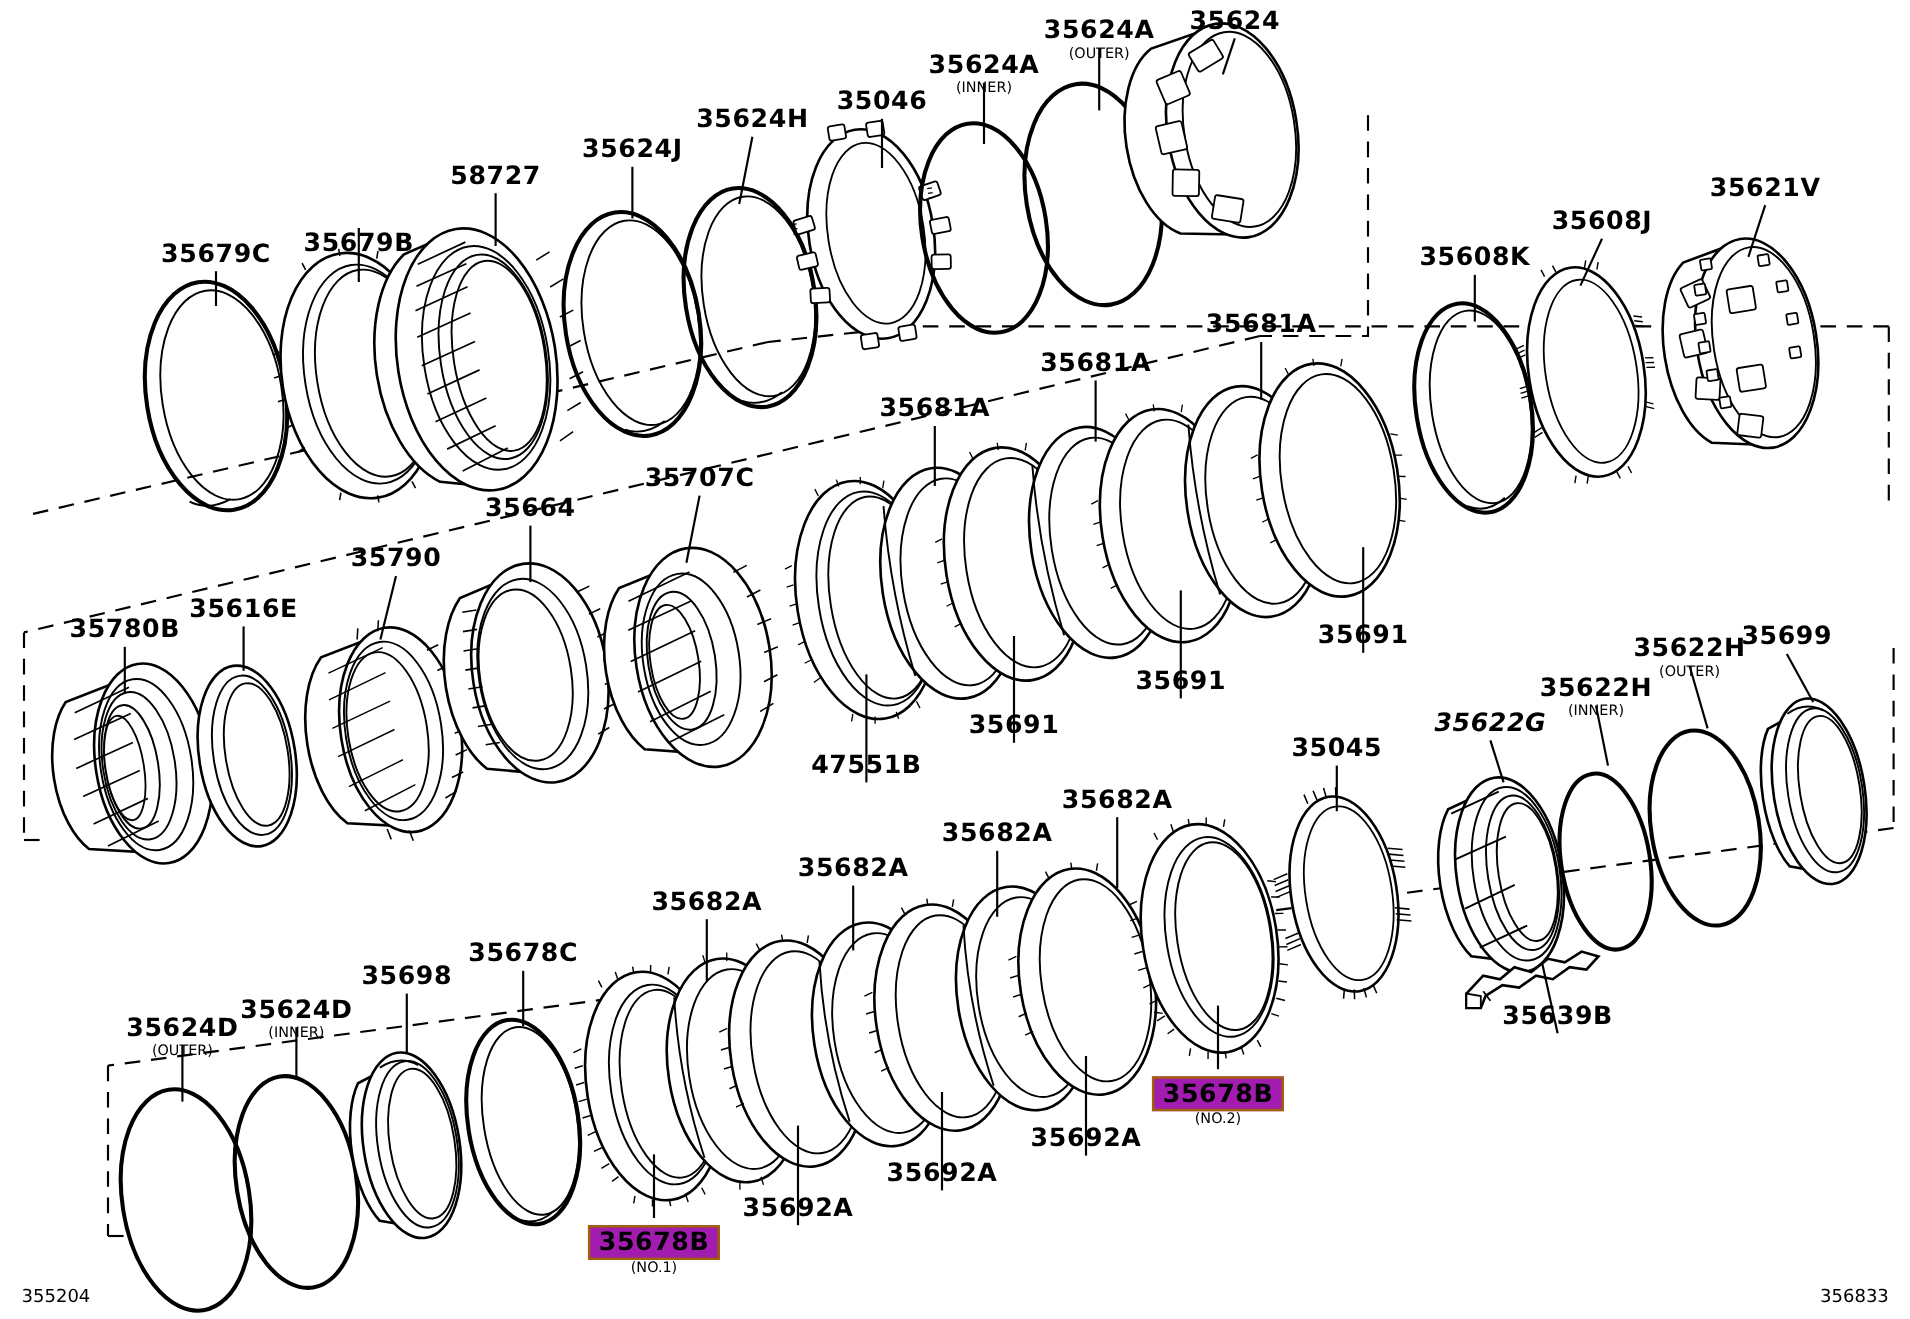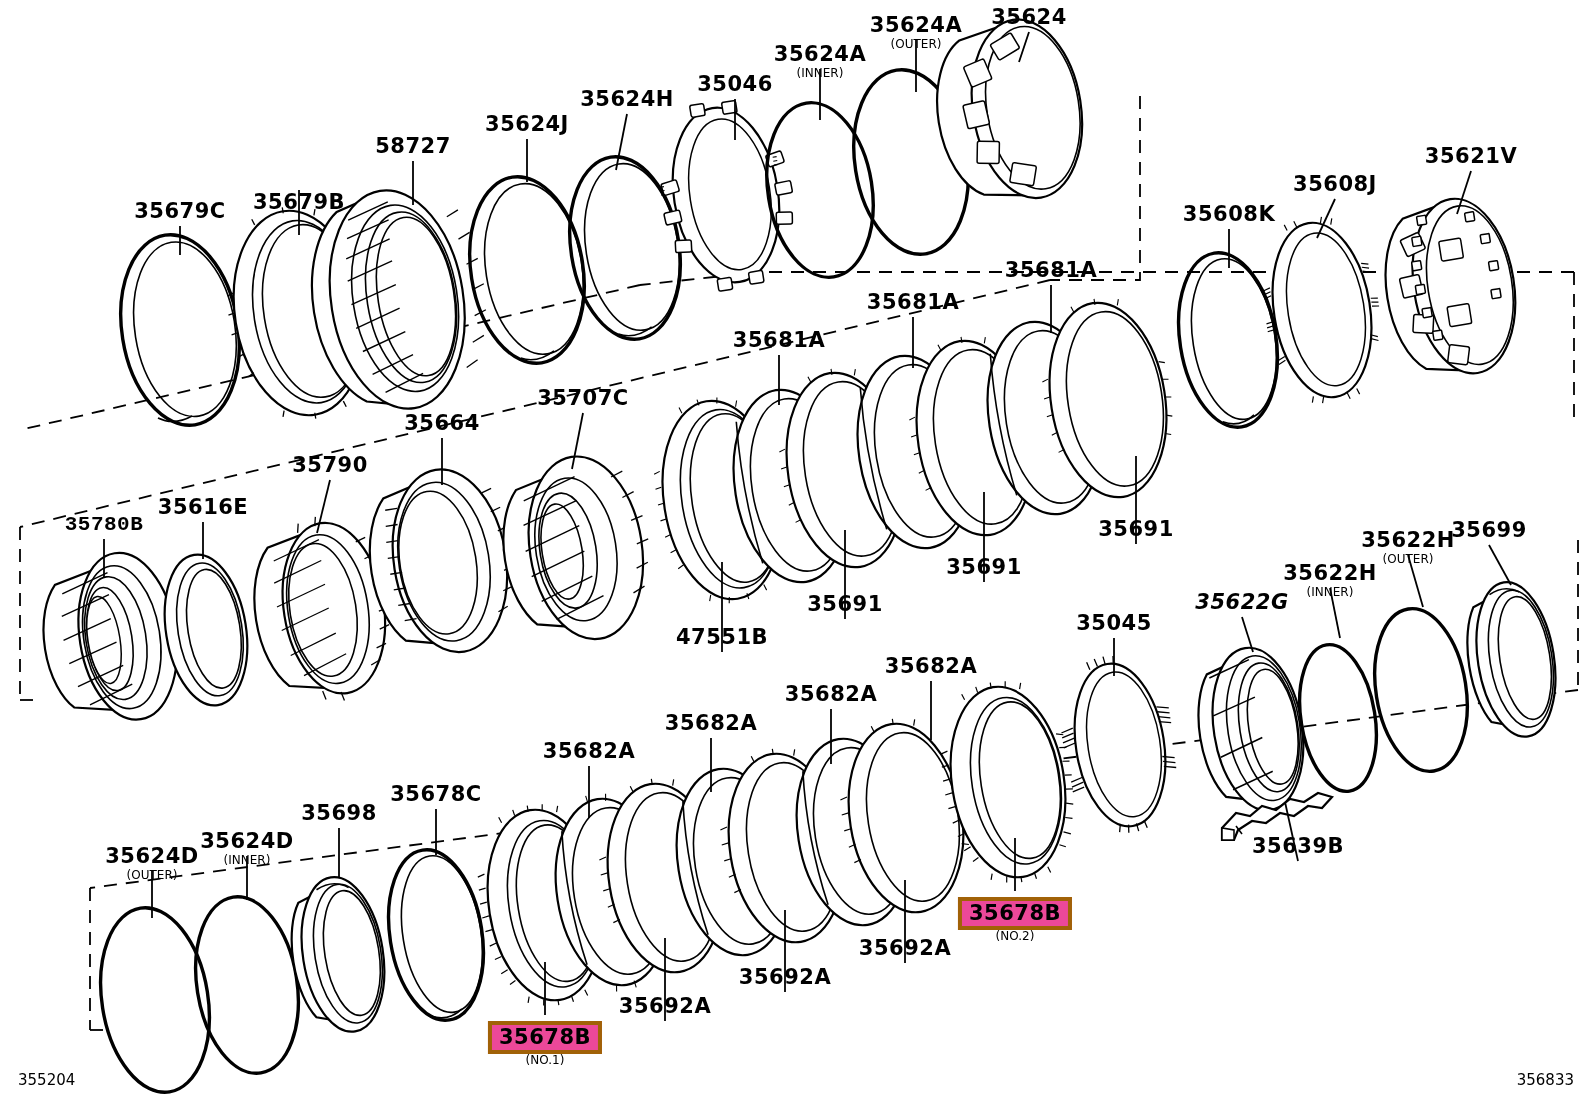--- a/index.html
+++ b/index.html
@@ -34,23 +34,23 @@
     line-height: 1.12;
   }
   .lbl .sub {
     display: block;
     font-size: 12px;
     font-weight: 400;
     letter-spacing: 0px;
   }
   .lbl.hl .code {
     display: inline-block;
-    border: 4px solid #a16207;
+    border: 2px solid #a16207;
     padding: 1px 7px 2px 7px;
-    background: #ec4899;
+    background: #a21caf;
     line-height: 1.05;
   }
   .corner {
     position: absolute;
     font-family: "DejaVu Sans", "Liberation Sans", sans-serif;
     font-size: 15px;
     font-weight: 400;
     color: #000000;
     white-space: nowrap;
   }
@@ -672,21 +672,21 @@
       <div class="lbl" style="left: 413px; top: 135px;"><span class="code">58727</span></div>
       <div class="lbl" style="left: 527px; top: 113px;"><span class="code">35624J</span></div>
       <div class="lbl" style="left: 627px; top: 88px;"><span class="code">35624H</span></div>
       <div class="lbl" style="left: 735px; top: 73px;"><span class="code">35046</span></div>
       <div class="lbl" style="left: 820px; top: 43px;"><span class="code">35624A</span><span class="sub">(INNER)</span></div>
       <div class="lbl" style="left: 916px; top: 14px;"><span class="code">35624A</span><span class="sub">(OUTER)</span></div>
       <div class="lbl" style="left: 1029px; top: 6px;"><span class="code">35624</span></div>
       <div class="lbl" style="left: 1229px; top: 203px;"><span class="code">35608K</span></div>
       <div class="lbl" style="left: 1335px; top: 173px;"><span class="code">35608J</span></div>
       <div class="lbl" style="left: 1471px; top: 145px;"><span class="code">35621V</span></div>
-      <div class="lbl" style="left: 104px; top: 513px; font-family: Liberation Mono, monospace;"><span class="code">35780B</span></div>
+      <div class="lbl" style="left: 104px; top: 513px;"><span class="code">35780B</span></div>
       <div class="lbl" style="left: 203px; top: 496px;"><span class="code">35616E</span></div>
       <div class="lbl" style="left: 330px; top: 454px;"><span class="code">35790</span></div>
       <div class="lbl" style="left: 442px; top: 412px;"><span class="code">35664</span></div>
       <div class="lbl" style="left: 583px; top: 387px;"><span class="code">35707C</span></div>
       <div class="lbl" style="left: 722px; top: 626px;"><span class="code">47551B</span></div>
       <div class="lbl" style="left: 779px; top: 329px;"><span class="code">35681A</span></div>
       <div class="lbl" style="left: 845px; top: 593px;"><span class="code">35691</span></div>
       <div class="lbl" style="left: 913px; top: 291px;"><span class="code">35681A</span></div>
       <div class="lbl" style="left: 984px; top: 556px;"><span class="code">35691</span></div>
       <div class="lbl" style="left: 1051px; top: 259px;"><span class="code">35681A</span></div>

